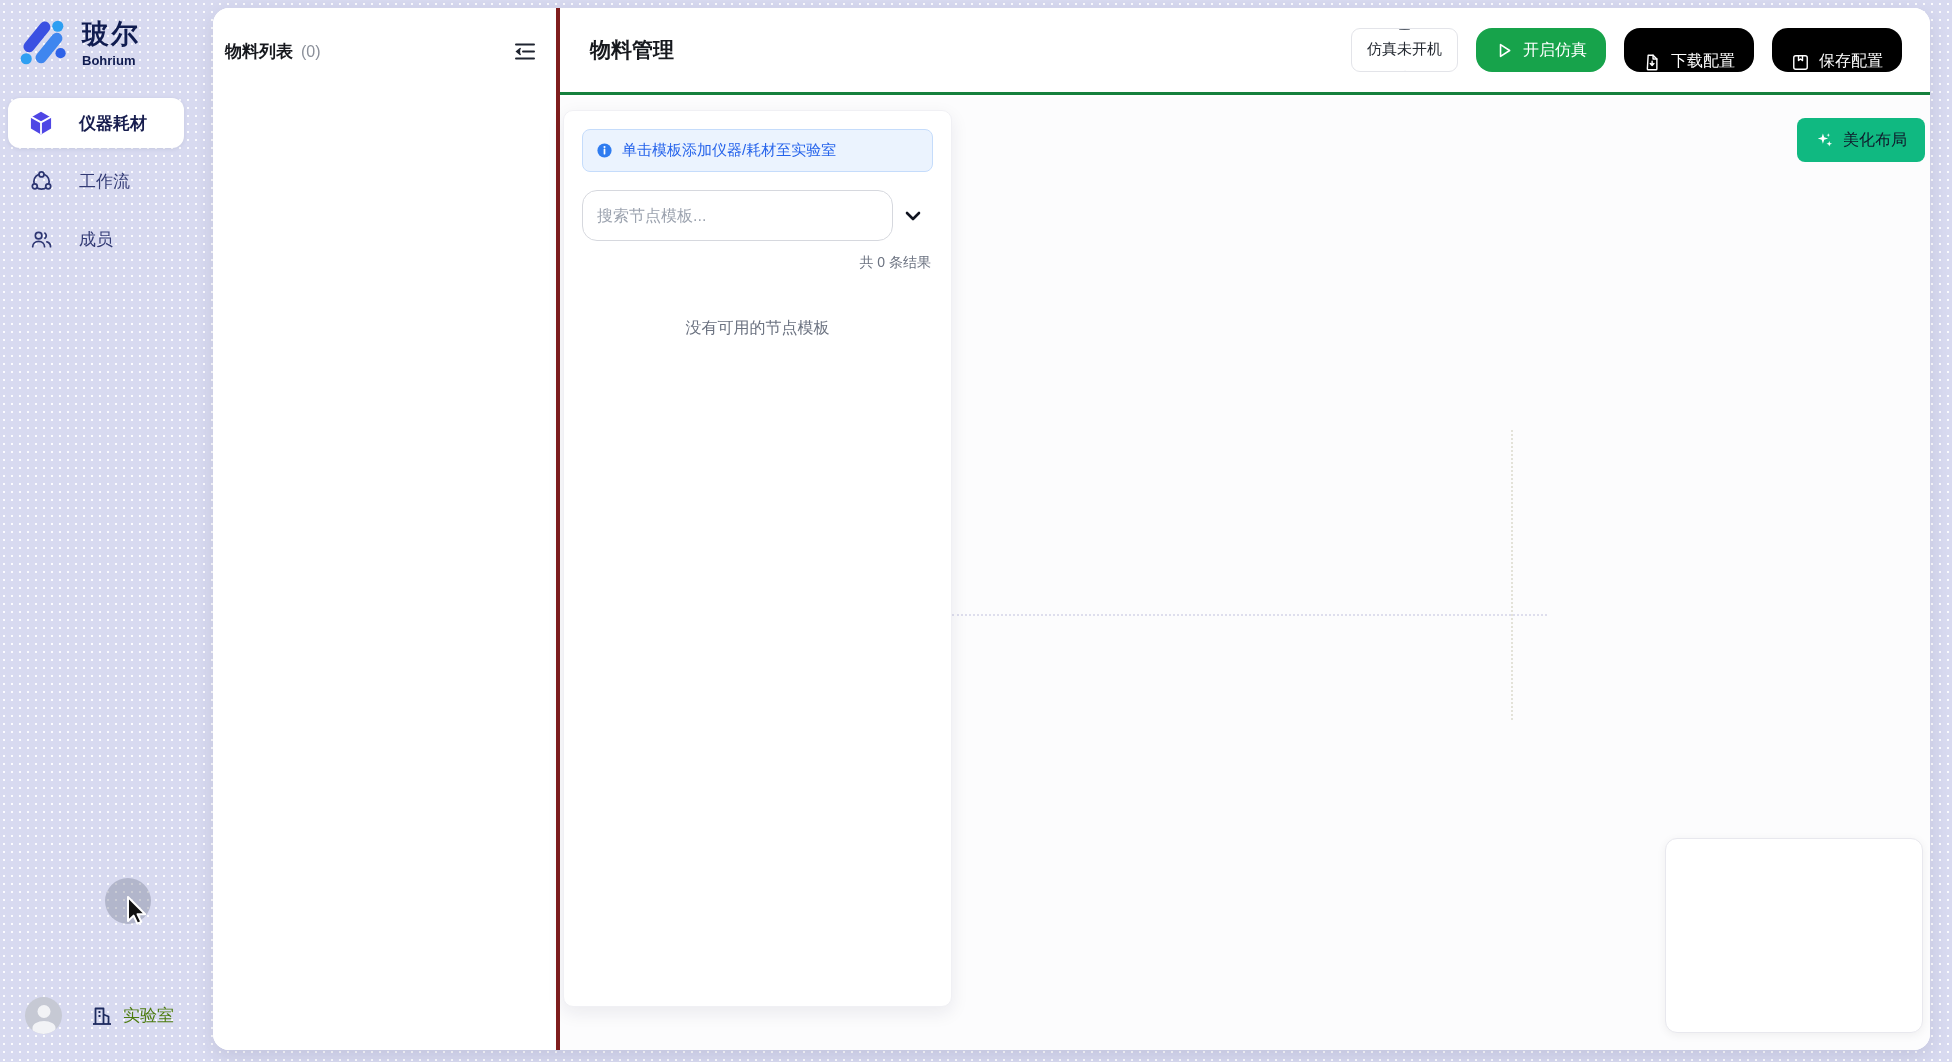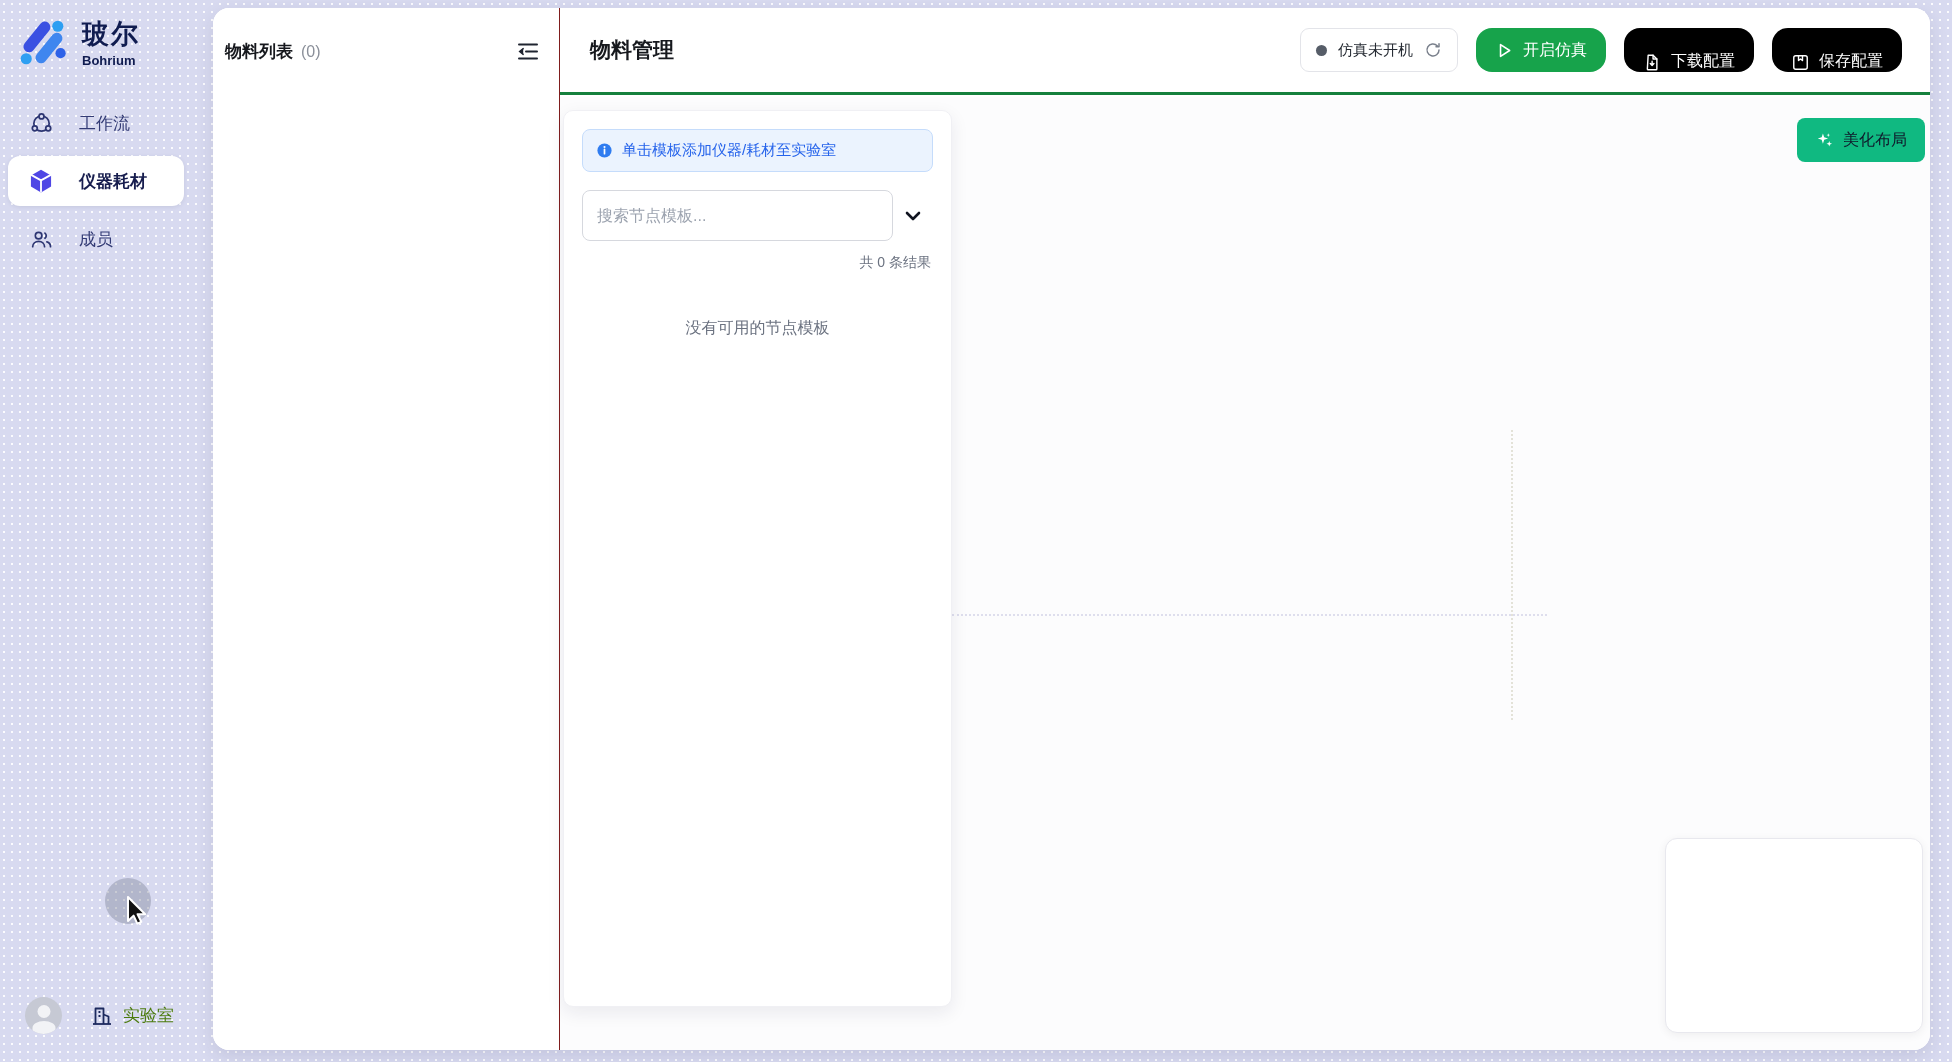--- a/index.html
+++ b/index.html
@@ -31,53 +31,53 @@
                    width:23px; height:14px; border-radius:50% 50% 0 0; background:#f2f3f6; }
   .lab-entry { display:flex; align-items:center; margin-left:28px; color:#4d7c0f; font-size:17px; font-weight:500; cursor:pointer; }
   .lab-entry svg { margin-right:9px; }
 
   
   .card { position:absolute; left:213px; top:8px; width:1717px; height:1042px;
           background:#fff; border-radius:16px; overflow:hidden;
           box-shadow:0 6px 18px rgba(40,45,80,.12); }
 
   
-  .list-panel { position:absolute; left:0; top:0; width:347px; height:100%; border-right:1px solid #7f1d1d; background:#fff; }
+  .list-panel { position:absolute; left:0; top:0; width:347px; height:100%; border-right:4px solid #7f1d1d; background:#fff; }
   .list-header { display:flex; align-items:center; padding:32px 20px 0 12px; }
   .list-title { font-size:17px; font-weight:bold; color:#16181d; }
   .list-count { font-size:16px; color:#8a8f99; margin-left:8px; }
   .fold-btn { margin-left:auto; cursor:pointer; display:flex; align-items:center; }
 
   
   .main { position:absolute; left:347px; top:0; right:0; height:100%; }
   .main-header { height:87px; display:flex; align-items:center; padding:0 28px 0 30px;
                  border-bottom:3px solid #15803d; background:#fff; }
   .page-title { font-size:21px; font-weight:bold; color:#16181d; }
   .header-actions { margin-left:auto; display:flex; align-items:center; gap:18px; }
   .status-chip { height:44px; display:flex; align-items:center; gap:11px; padding:0 15px;
-                 border:1px solid #e3e4e9; border-radius:9px; background:#fff; font-size:15px; color:#262b33; cursor:default; }
+                 border:1px solid #e3e4e9; border-radius:9px; background:#fff; font-size:15px; color:#262b33; cursor:default;flex-direction:column; }
   .status-dot { width:11px; height:11px; border-radius:50%; background:#565d68; }
   .btn { height:44px; border:none; border-radius:16px; display:flex; align-items:center; gap:9px;
          padding:0 19px; font-size:16px; color:#fff; cursor:pointer; font-family:inherit; }
   .btn-green { background:#17a34b; }
   .btn-blue  { background:#000000;align-items:flex-end; }
 
   
   .canvas { position:absolute; left:0; top:89px; right:0; bottom:0; background:#fcfcfd; }
   .guide-h { position:absolute; left:392px; top:517px; width:595px; border-top:2px dotted #dedeed; }
   .guide-v { position:absolute; left:951px; top:333px; height:290px; border-left:2px dotted #e3e2d8; }
 
   
   .tpl-panel { position:absolute; left:3px; top:13px; width:389px; height:897px; background:#fff;
                border:1px solid #f0f0f4; border-radius:10px; padding:18px;
                box-shadow:0 6px 18px rgba(25,30,60,.08); }
   .tpl-banner { background:#ebf3fe; border:1px solid #c5dcfb; border-radius:8px; color:#2563eb;
                 font-size:15px; display:flex; align-items:center; gap:9px; padding:11px 13px; }
   .tpl-search-row { display:flex; align-items:center; margin-top:18px; }
-  .tpl-search { flex:1; height:51px; border:1px solid #d6d8de; border-radius:8px; padding:0 14px;
+  .tpl-search { flex:1; height:51px; border:1px solid #d6d8de; border-radius:15px; padding:0 14px;
                 font-size:16px; color:#16181d; outline:none; font-family:inherit; background:#fff; }
   .tpl-search::placeholder { color:#9ca3af; }
   .tpl-chevron { width:40px; display:flex; justify-content:center; cursor:pointer; }
   .tpl-count { text-align:right; margin-top:13px; padding-right:2px; font-size:14px; color:#6b7280; }
   .tpl-empty { text-align:center; margin-top:46px; font-size:16px; color:#6b7280; }
 
   
   .beautify-btn { position:absolute; top:21px; right:5px; height:44px; background:#10b981; border:none;
                   border-radius:8px; color:#0f172a; font-size:16px; display:flex; align-items:center; gap:9px;
                   padding:0 18px; cursor:pointer; font-family:inherit; }
@@ -101,39 +101,39 @@
       <circle cx="11" cy="46" r="6" fill="#2e9ff2"></circle>
       <circle cx="48" cy="40" r="5.5" fill="#2e62e8"></circle>
     </svg>
     <div class="logo-text">
       <div class="cn">玻尔</div>
       <div class="en">Bohrium</div>
     </div>
   </div>
 
   <nav class="nav">
+    <div class="nav-item active">
+      <span class="nav-ic">
+        <svg width="26" height="26" viewBox="0 0 24 24">
+          <path fill="#4f46e5" d="M12 1.5l9.3 5.4v10.2L12 22.5l-9.3-5.4V6.9z"></path>
+          <path d="M12 11.4V21.6 M12 11.4L3.3 6.6 M12 11.4l8.7-4.8" stroke="#fff" stroke-width="1.7" fill="none" stroke-linecap="round"></path>
+        </svg>
+      </span>
+      <span>仪器耗材</span>
+    </div>
     <div class="nav-item">
       <span class="nav-ic">
         <svg width="23" height="23" viewBox="0 0 24 24" fill="none" stroke="#2c3572" stroke-width="1.8">
           <circle cx="12" cy="12" r="8"></circle>
           <circle cx="12" cy="4.6" r="2.6" fill="#dadcf2"></circle>
           <circle cx="5" cy="17" r="2.6" fill="#dadcf2"></circle>
           <circle cx="19" cy="17" r="2.6" fill="#dadcf2"></circle>
         </svg>
       </span>
       <span>工作流</span>
-    </div>
-    <div class="nav-item active">
-      <span class="nav-ic">
-        <svg width="26" height="26" viewBox="0 0 24 24">
-          <path fill="#4f46e5" d="M12 1.5l9.3 5.4v10.2L12 22.5l-9.3-5.4V6.9z"></path>
-          <path d="M12 11.4V21.6 M12 11.4L3.3 6.6 M12 11.4l8.7-4.8" stroke="#fff" stroke-width="1.7" fill="none" stroke-linecap="round"></path>
-        </svg>
-      </span>
-      <span>仪器耗材</span>
     </div>
     <div class="nav-item">
       <span class="nav-ic">
         <svg width="23" height="23" viewBox="0 0 24 24" fill="none" stroke="#2c3572" stroke-width="1.8" stroke-linecap="round">
           <circle cx="9" cy="8" r="3.4"></circle>
           <path d="M2.8 19.5c0-3.4 2.8-5.6 6.2-5.6s6.2 2.2 6.2 5.6"></path>
           <path d="M15.6 5.3a3.4 3.4 0 0 1 0 5.4"></path>
           <path d="M17.6 14.4c2.4.6 3.8 2.7 3.8 5.1"></path>
         </svg>
       </span>

